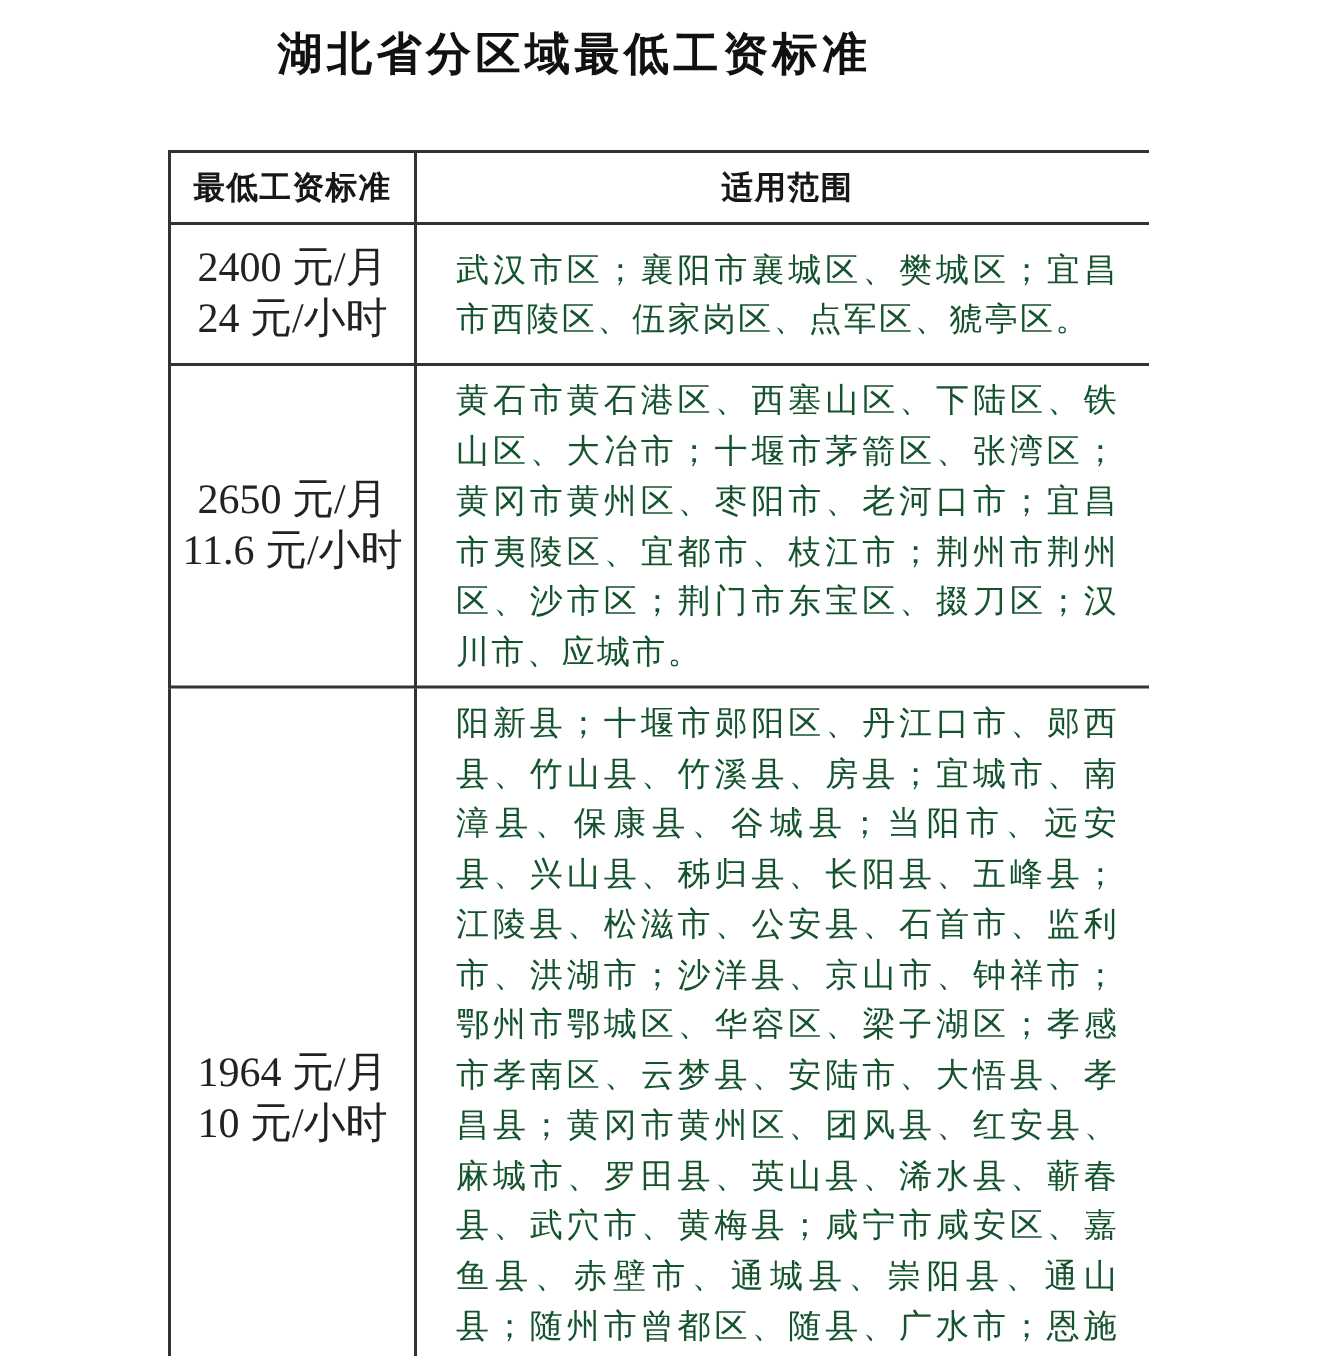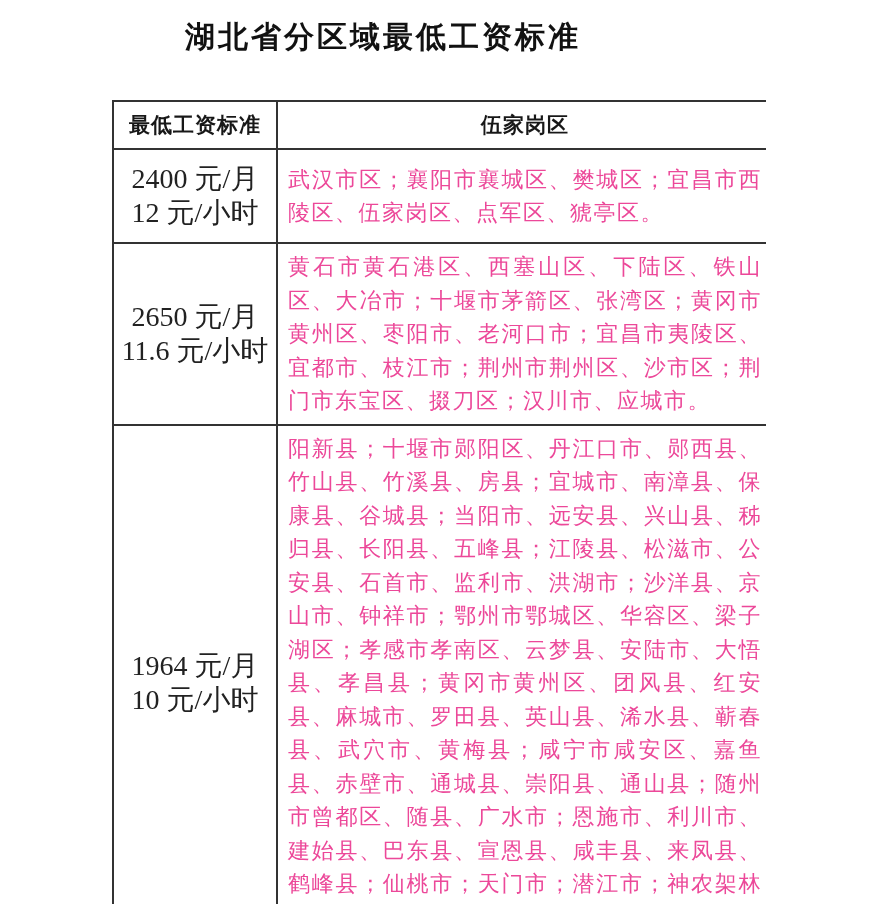--- a/index.html
+++ b/index.html
@@ -54,54 +54,54 @@
   .wage-cell {
     text-align: center;
     font-size: 28px;
     line-height: 34px;
     color: #222222;
     white-space: nowrap;
   }
   .scope-cell {
     font-size: 22px;
     line-height: 33.5px;
-    padding: 6px 10px;
+    padding: 6px 26px;
     text-align: justify;
     text-justify: inter-character;
     letter-spacing: 1.5px;
-    color: #ec4899;
+    color: #14532d;
   }
   .row-1 .scope-cell, .row-1 .wage-cell { height: 80px; }
   .row-2 .scope-cell, .row-2 .wage-cell { height: 164px; }
   .row-3 .scope-cell, .row-3 .wage-cell { height: 481px; }
 </style>
 </head>
 <body>
 
 <div class="page">
 
   <h1 class="title">湖北省分区域最低工资标准</h1>
 
   <table class="wage-table">
     <colgroup>
       <col class="col-standard">
       <col class="col-scope">
     </colgroup>
     <thead>
       <tr class="header-row">
         <th>最低工资标准</th>
-        <th>伍家岗区</th>
+        <th>适用范围</th>
       </tr>
     </thead>
     <tbody>
 
       <tr class="row-1">
         <td class="wage-cell">
           <div>2400 元/月</div>
-          <div>12 元/小时</div>
+          <div>24 元/小时</div>
         </td>
         <td class="scope-cell">武汉市区；襄阳市襄城区、樊城区；宜昌市西陵区、伍家岗区、点军区、猇亭区。</td>
       </tr>
 
       <tr class="row-2">
         <td class="wage-cell">
           <div>2650 元/月</div>
           <div>11.6 元/小时</div>
         </td>
         <td class="scope-cell">黄石市黄石港区、西塞山区、下陆区、铁山区、大冶市；十堰市茅箭区、张湾区；黄冈市黄州区、枣阳市、老河口市；宜昌市夷陵区、宜都市、枝江市；荆州市荆州区、沙市区；荆门市东宝区、掇刀区；汉川市、应城市。</td>

